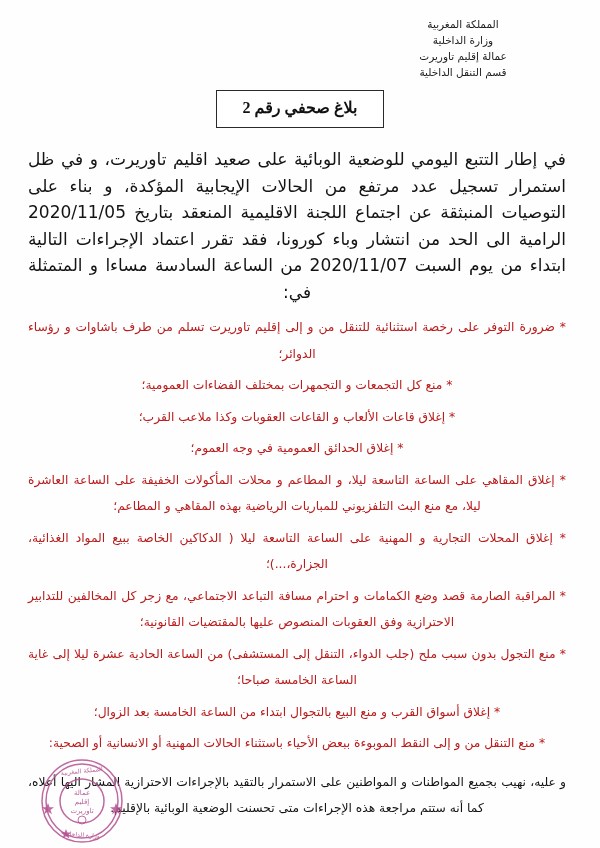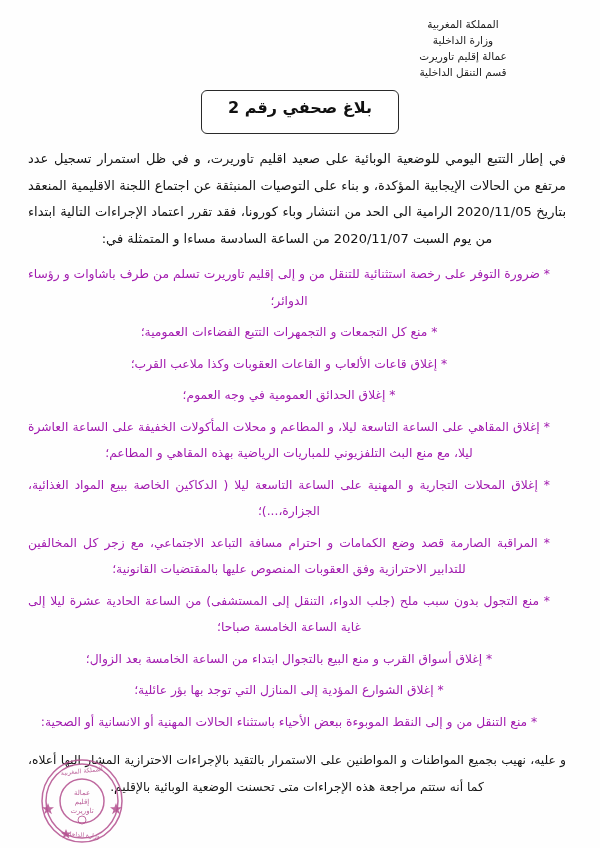--- a/index.html
+++ b/index.html
@@ -43,67 +43,68 @@
   .title-wrap {
     position: absolute;
     top: 90px;
     left: 0;
     right: 0;
     display: flex;
     justify-content: center;
   }
   .title-box {
     border: 1.2px solid #2a2a2a;
-    border-radius: 6px;
-    padding: 7px 26px 15px 26px;
+    border-radius: 0;
+    padding: 7px 26px 9px 26px;
     background: #ffffff;
     box-shadow: 0 0 0 0 transparent;
+    font-family: Liberation Serif, serif;
   }
   .title-text {
     font-size: 16px;
     font-weight: bold;
     line-height: 20px;
     direction: rtl;
     white-space: nowrap;
     color: #111111;
   }
 
   
   .body-area {
     position: absolute;
     top: 146px;
     right: 34px;
     left: 28px;
     direction: rtl;
   }
   .para {
-    font-size: 13px;
+    font-size: 17px;
     line-height: 26.5px;
     text-align: justify;
     text-align-last: center;
     margin: 0 0 6px 0;
     color: #141414;
   }
   .para.intro {
     text-align: justify;
     text-align-last: center;
     margin-bottom: 9px;
   }
   .bullets {
     margin: 0;
     padding: 0;
     list-style: none;
   }
   .bullet {
     font-size: 12.3px;
     line-height: 26.5px;
-    color: #a21caf;
+    color: #b91c1c;
     text-align: justify;
     text-align-last: center;
-    margin: 0 16px 5px 0;
+    margin: 0 0 5px 0;
     direction: rtl;
   }
   .bullet.single {
     text-align: center;
     text-align-last: center;
   }
   .closing {
     font-size: 12.3px;
     line-height: 26.5px;
     color: #141414;
@@ -142,29 +143,28 @@
       <div class="title-text">بلاغ صحفي رقم 2</div>
     </div>
   </div>
 
   <div class="body-area">
 
     <p class="para intro">في إطار التتبع اليومي للوضعية الوبائية على صعيد اقليم تاوريرت، و في ظل استمرار تسجيل عدد مرتفع من الحالات الإيجابية المؤكدة، و بناء على التوصيات المنبثقة عن اجتماع اللجنة الاقليمية المنعقد بتاريخ 2020/11/05 الرامية الى الحد من انتشار وباء كورونا، فقد تقرر اعتماد الإجراءات التالية ابتداء من يوم السبت 2020/11/07 من الساعة السادسة مساءا و المتمثلة في:</p>
 
     <ul class="bullets">
       <li class="bullet">* ضرورة التوفر على رخصة استثنائية للتنقل من و إلى إقليم تاوريرت تسلم من طرف باشاوات و رؤساء الدوائر؛</li>
-      <li class="bullet single">* منع كل التجمعات و التجمهرات التتبع الفضاءات العمومية؛</li>
+      <li class="bullet single">* منع كل التجمعات و التجمهرات بمختلف الفضاءات العمومية؛</li>
       <li class="bullet single">* إغلاق قاعات الألعاب و القاعات العقوبات وكذا ملاعب القرب؛</li>
       <li class="bullet single">* إغلاق الحدائق العمومية في وجه العموم؛</li>
       <li class="bullet">* إغلاق المقاهي على الساعة التاسعة ليلا، و المطاعم و محلات المأكولات الخفيفة على الساعة العاشرة ليلا، مع منع البث التلفزيوني للمباريات الرياضية بهذه المقاهي و المطاعم؛</li>
       <li class="bullet">* إغلاق المحلات التجارية و المهنية على الساعة التاسعة ليلا ( الدكاكين الخاصة ببيع المواد الغذائية، الجزارة،...)؛</li>
       <li class="bullet">* المراقبة الصارمة قصد وضع الكمامات و احترام مسافة التباعد الاجتماعي، مع زجر كل المخالفين للتدابير الاحترازية وفق العقوبات المنصوص عليها بالمقتضيات القانونية؛</li>
       <li class="bullet">* منع التجول بدون سبب ملح (جلب الدواء، التنقل إلى المستشفى) من الساعة الحادية عشرة ليلا إلى غاية الساعة الخامسة صباحا؛</li>
       <li class="bullet single">* إغلاق أسواق القرب و منع البيع بالتجوال ابتداء من الساعة الخامسة بعد الزوال؛</li>
-      <li class="bullet single">* إغلاق الشوارع المؤدية إلى المنازل التي توجد بها بؤر عائلية؛</li>
       <li class="bullet">* منع التنقل من و إلى النقط الموبوءة ببعض الأحياء باستثناء الحالات المهنية أو الانسانية أو الصحية:</li>
     </ul>
 
     <p class="closing">و عليه، نهيب بجميع المواطنات و المواطنين على الاستمرار بالتقيد بالإجراءات الاحترازية المشار اليها أعلاه، كما أنه ستتم مراجعة هذه الإجراءات متى تحسنت الوضعية الوبائية بالإقليم.</p>
   </div>
 
   <div class="stamp">
     <svg viewBox="0 0 92 88" width="92" height="88" aria-hidden="true">
       <g fill="none" stroke="#b4508f" stroke-width="1.5" opacity="0.85">
         <ellipse cx="46" cy="44" rx="40" ry="41"></ellipse>

